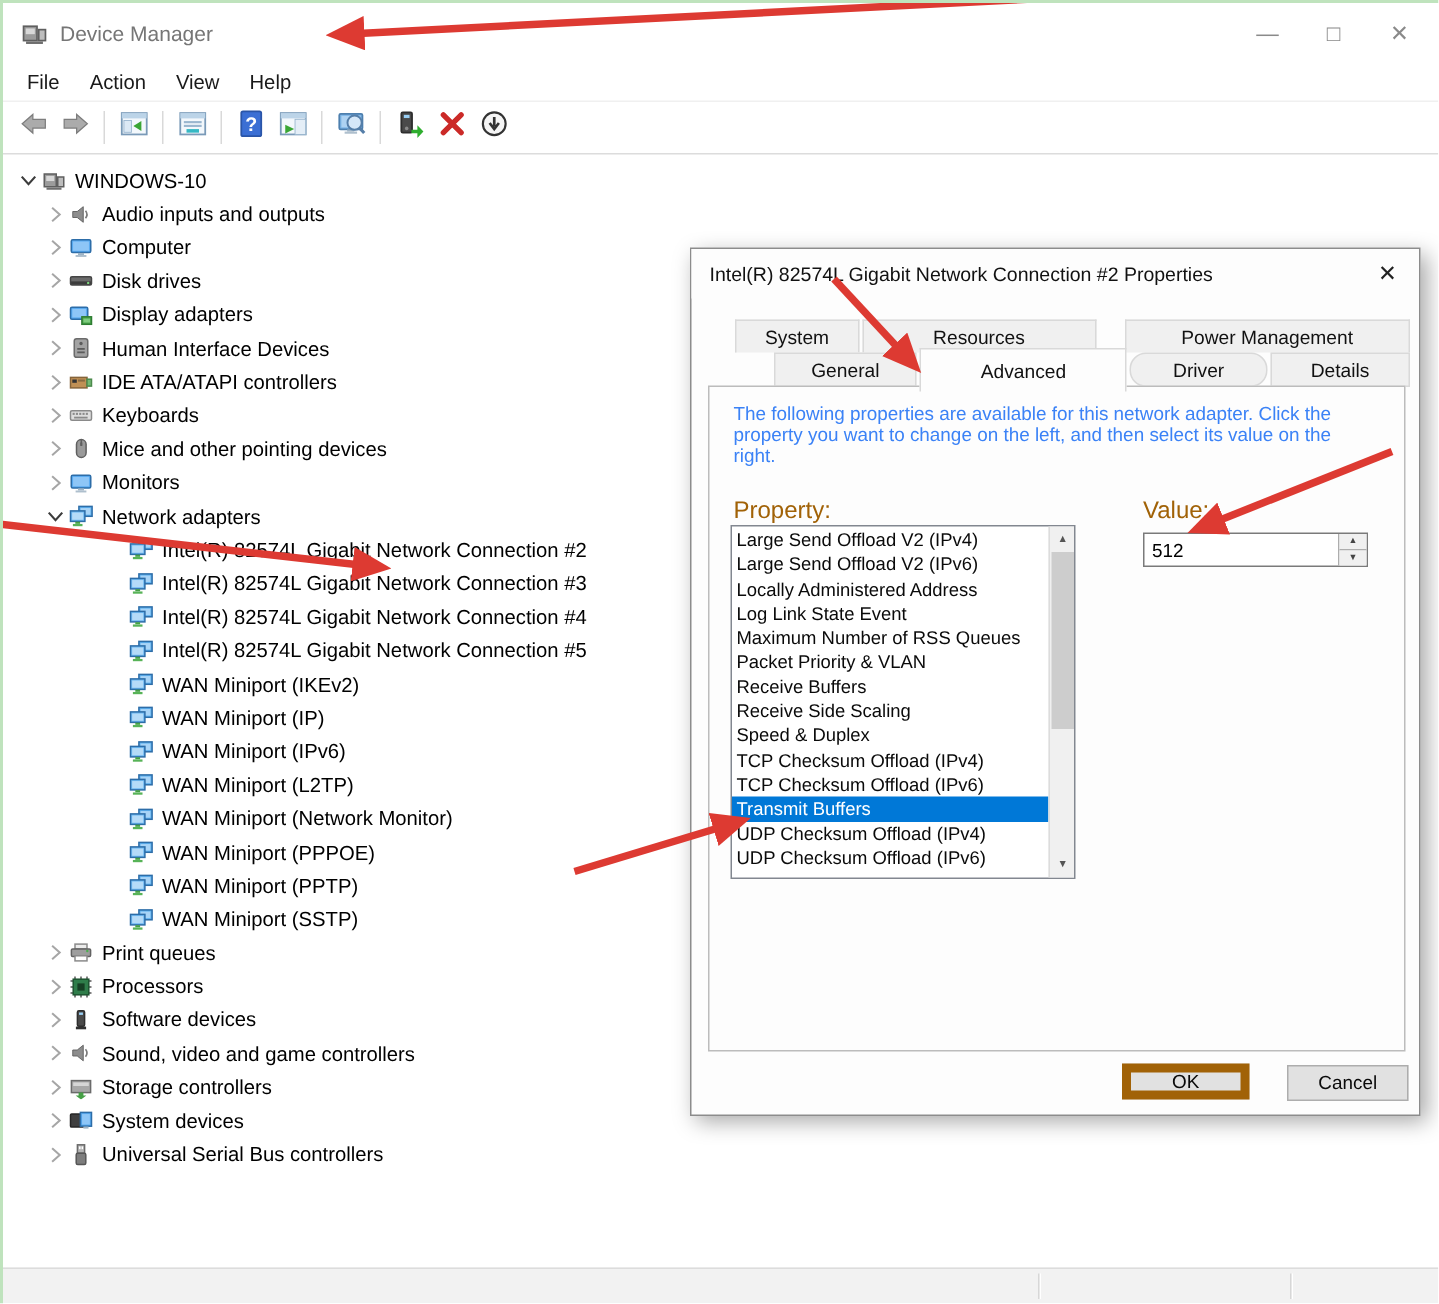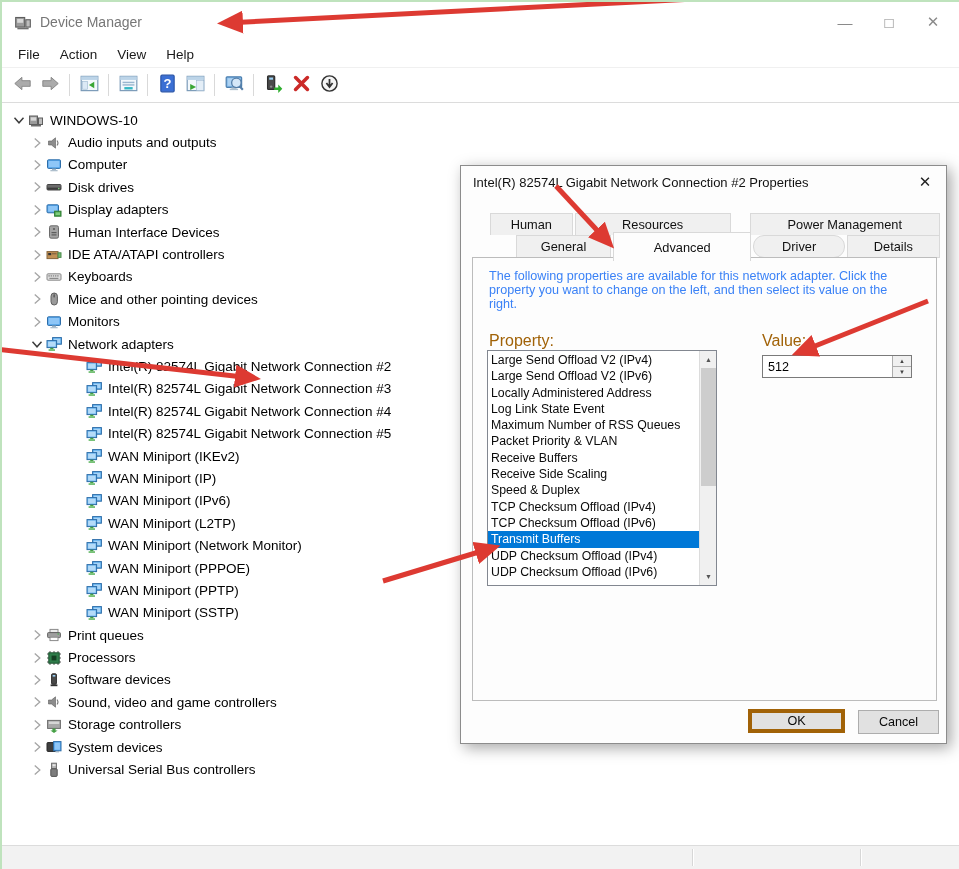--- a/index.html
+++ b/index.html
@@ -58,21 +58,21 @@
   .lb-scroll{position:absolute;right:0;top:0;bottom:0;width:17px;background:#f0f0f0;border-left:1px solid #dcdcdc;}
   .sb-up,.sb-down{position:absolute;left:0;width:17px;height:17px;background:#f0f0f0;color:#555;font-size:7px;display:flex;align-items:center;justify-content:center;}
   .sb-up{top:0;} .sb-down{bottom:0;}
   .sb-thumb{position:absolute;left:1px;top:17px;width:15px;height:118px;background:#cdcdcd;}
   .valuebox{position:absolute;left:289px;top:97px;width:150px;height:23px;border:1px solid #7a7a7a;background:#fff;}
   .valuebox input{position:absolute;left:0;top:0;width:129px;height:21px;border:none;outline:none;padding:0 0 0 5px;font-size:12.6px;font-family:"Liberation Sans",sans-serif;background:transparent;}
   .spinner{position:absolute;right:0;top:0;width:19px;height:21px;border-left:1px solid #adadad;}
   .spin{height:10.5px;display:flex;align-items:center;justify-content:center;font-size:6px;color:#444;background:#f0f0f0;}
   .spin-up{border-bottom:1px solid #adadad;}
   .dlg-btn{position:absolute;height:24px;background:#e1e1e1;border:1px solid #adadad;font-size:12.6px;font-family:"Liberation Sans",sans-serif;color:#0a0a0a;display:flex;align-items:center;justify-content:center;}
-  .btn-ok{left:287px;top:543px;width:97px;border:4px solid #a16207;}
+  .btn-ok{left:287px;top:543px;width:85px;border:6px solid #a16207;}
   .btn-cancel{left:397px;top:544px;width:81px;}
   
   .arrows{position:absolute;left:0;top:0;width:959px;height:869px;z-index:50;pointer-events:none;}
 </style>
 </head>
 <body>
 
 <div class="stage">
 
   <div class="titlebar">
@@ -635,21 +635,21 @@
     <span class="sb-div" style="left:690px"></span>
     <span class="sb-div" style="left:858px"></span>
   </div>
 
   <div class="dialog">
     <div class="dlg-titlebar">
       <span class="dlg-title">Intel(R) 82574L Gigabit Network Connection #2 Properties</span>
       <span class="dlg-close">✕</span>
     </div>
     <div class="tabrow row1" id="tabrow1">
-        <div class="tab" style="width: 86px;">Human</div>
+        <div class="tab" style="width: 86px;">System</div>
         <div class="tab" style="width: 162px;">Resources</div>
         <div class="tab" style="width: 198px; margin-left: 17px;">Power Management</div>
       </div>
     <div class="tabrow row2" id="tabrow2">
         <div class="tab" style="width: 101px;">General</div>
         <div class="tab active" style="width: 147px;">Advanced</div>
         <div class="tab" style="width: 97px; border-radius: 11px;">Driver</div>
         <div class="tab" style="width: 99px;">Details</div>
       </div>
     <div class="tabpanel">

